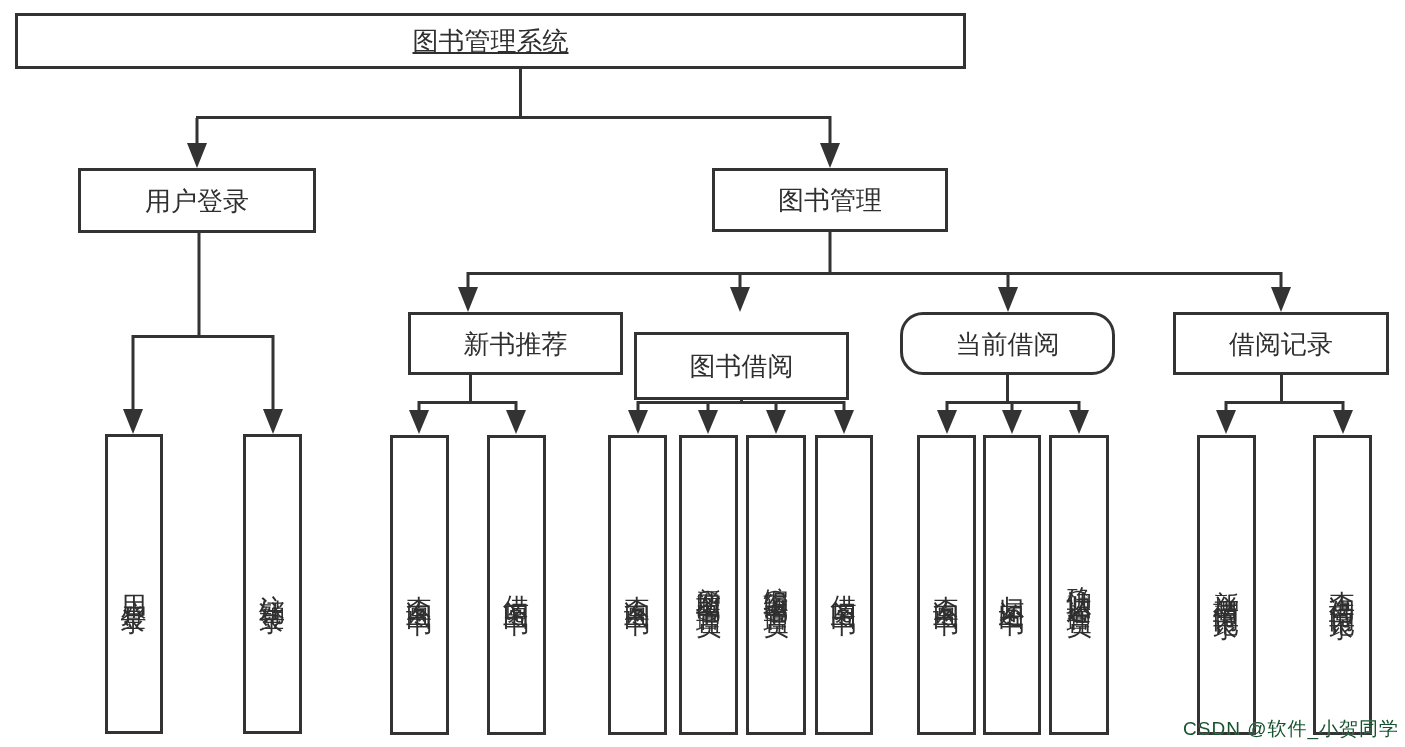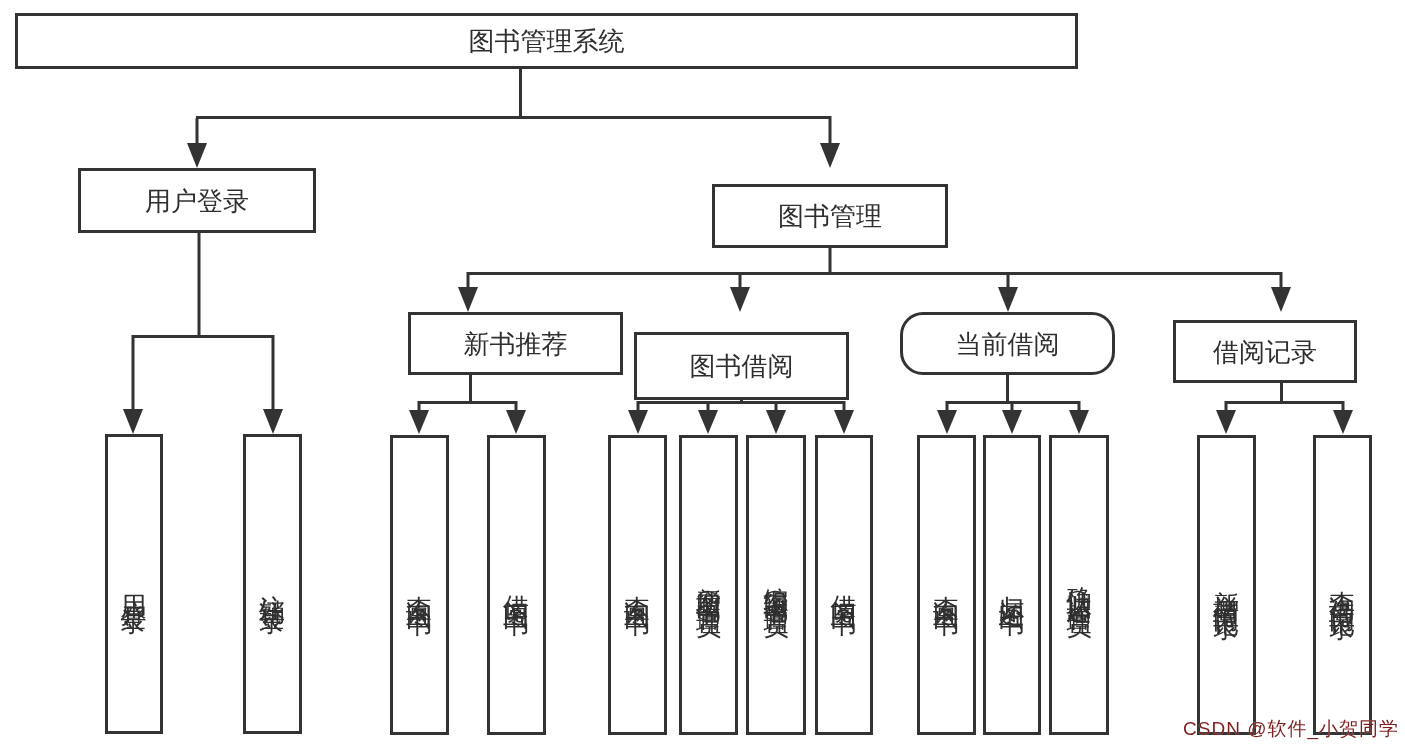--- a/index.html
+++ b/index.html
@@ -24,45 +24,45 @@
     line-height:1;
   }
   .node .vtext{
     writing-mode:vertical-rl;
     text-orientation:mixed;
     letter-spacing:5px;
     white-space:nowrap;
   }
   .node .vtext.tight{font-size:25px;letter-spacing:4px;}
   
-  #root-box        {left:15px;  top:13px;  width:1063px; height:56px;}
+  #root-box        {left:15px;  top:13px;  width:951px; height:56px;text-decoration:underline;}
   #user-login-box  {left:78px;  top:168px; width:238px;  height:65px;}
-  #book-mgmt-box   {left:712px; top:168px; width:236px;  height:64px;margin-top:16px;}
+  #book-mgmt-box   {left:712px; top:168px; width:236px;  height:64px;}
   #new-book-box    {left:363px; top:312px; width:215px;  height:63px;margin-left:45px;}
   #book-borrow-box {left:634px; top:296px; width:215px;  height:68px;margin-top:36px;}
   #cur-borrow-box  {left:900px; top:312px; width:215px;  height:63px;border-radius:23px;}
-  #borrow-rec-box  {left:1173px;top:312px; width:184px;  height:63px;margin-top:8px;}
+  #borrow-rec-box  {left:1173px;top:312px; width:216px;  height:63px;}
   #leaf-a1{left:105px; top:434px;width:58px;height:300px;}
   #leaf-a2{left:243px; top:434px;width:59px;height:300px;}
   #leaf-b1{left:390px; top:435px;width:59px;height:300px;}
   #leaf-b2{left:487px; top:435px;width:59px;height:300px;}
   #leaf-c1{left:608px; top:435px;width:59px;height:300px;}
   #leaf-c2{left:679px; top:435px;width:59px;height:300px;}
   #leaf-c3{left:746px; top:435px;width:60px;height:300px;}
   #leaf-c4{left:815px; top:435px;width:58px;height:300px;}
   #leaf-d1{left:917px; top:435px;width:59px;height:300px;}
   #leaf-d2{left:983px; top:435px;width:58px;height:300px;}
   #leaf-d3{left:1049px;top:435px;width:60px;height:300px;}
   #leaf-e1{left:1197px;top:435px;width:59px;height:300px;}
   #leaf-e2{left:1313px;top:435px;width:59px;height:300px;}
   #watermark{
     position:absolute;
     right:6px;bottom:5px;
     font-size:19px;
-    color:#7f1d1d;
+    color:#14532d;
     letter-spacing:1px;
     z-index:5;
     text-shadow:0 0 1px rgba(255,255,255,.6);
   }
   .wire{stroke:#333333;stroke-width:3;fill:none;}
   .head{fill:#333333;stroke:none;}
 </style>
 </head>
 <body>
 

